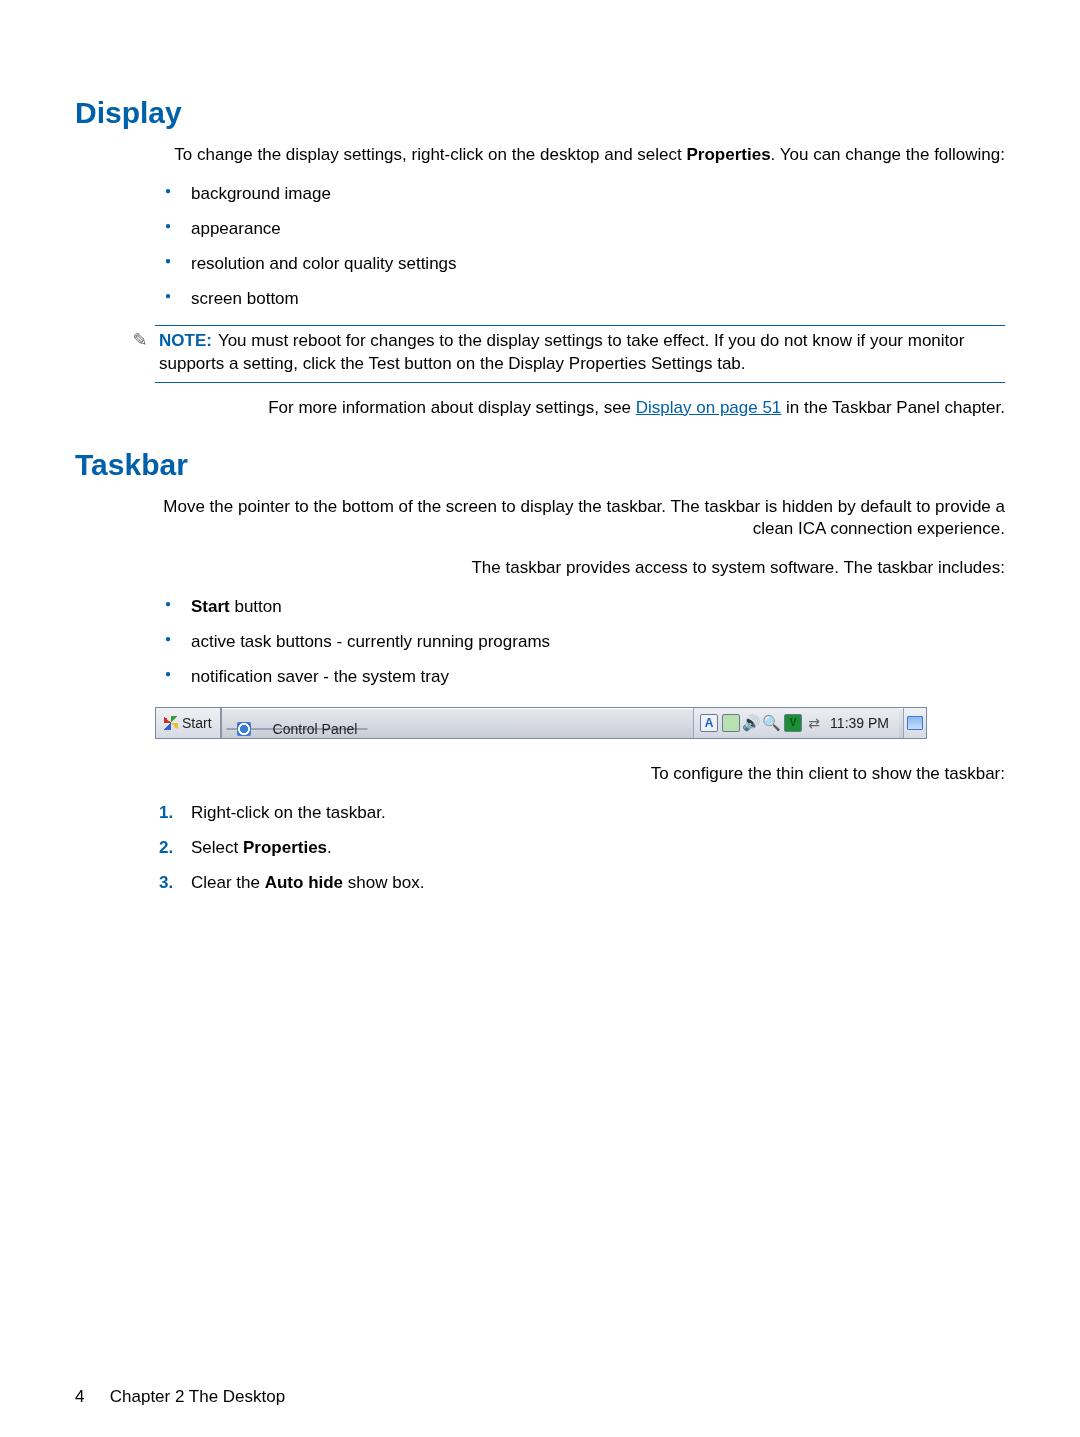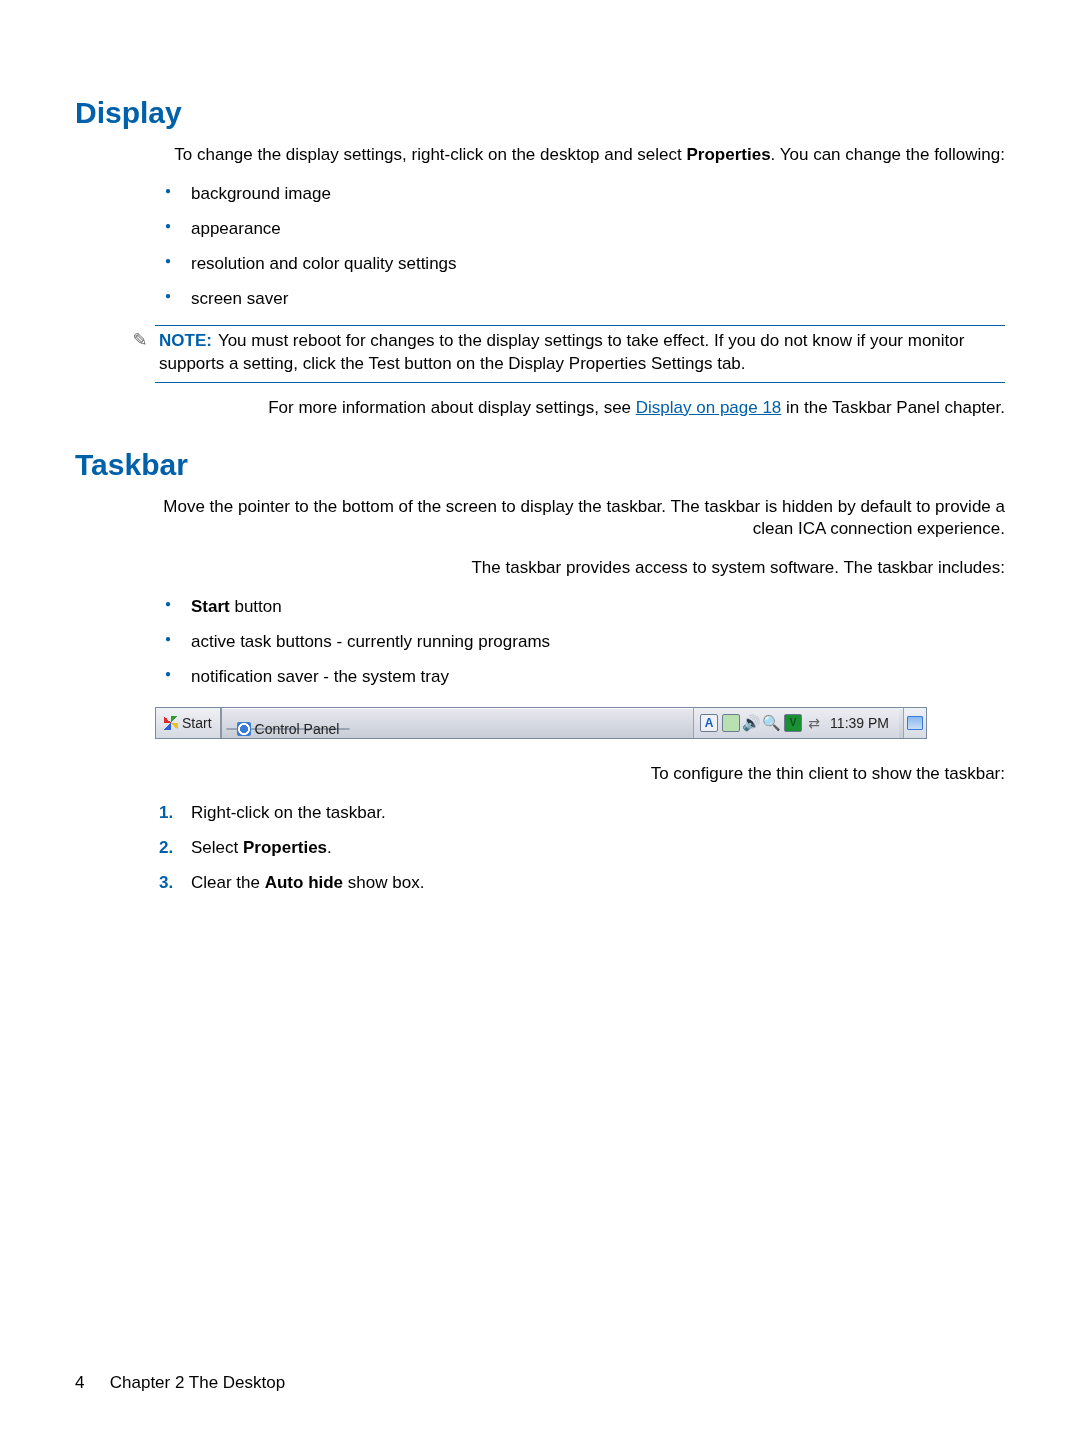--- a/index.html
+++ b/index.html
@@ -126,21 +126,21 @@
     display: inline-block;
     background:
       linear-gradient(45deg,#d62e2e 50%, transparent 50%) 0 0/7px 7px no-repeat,
       linear-gradient(135deg,#2e9e2e 50%, transparent 50%) 7px 0/7px 7px no-repeat,
       linear-gradient(-45deg,#2e5fd6 50%, transparent 50%) 0 7px/7px 7px no-repeat,
       linear-gradient(-135deg,#e8c22e 50%, transparent 50%) 7px 7px/7px 7px no-repeat;
   }
   .tb-task {
     display: flex;
     align-items: center;
-    gap: 4px;
+    gap: 22px;
     padding: 0 10px;
     margin: 20px 4px;
     background: linear-gradient(#f5f6f9,#e0e3eb);
     border: 1px solid #9aa4b4;
     border-radius: 2px;
   }
   .tb-task .cp-icon {
     width: 14px; height: 14px;
     background: radial-gradient(circle at 50% 50%, #3a7bd5 0 40%, #fff 42% 60%, #3a7bd5 62% 100%);
     border-radius: 2px;
@@ -180,50 +180,50 @@
     background: linear-gradient(#eef1f6,#d7dbe4);
   }
   .tb-desktop span {
     width: 14px; height: 12px;
     border: 1px solid #3a7bd5;
     background: linear-gradient(#8ab8ee,#c9ddf5);
     border-radius: 1px;
   }
   .footer {
     position: absolute;
-    bottom: 44px;
+    bottom: 30px;
     left: 75px;
     font-size: 17px;
   }
   .footer .pg { display:inline-block; width: 30px; }
 </style>
 </head>
 <body>
 
 <div class="page">
 
   <div class="section-heading">Display</div>
   <div class="body-block">
     <div class="para">
       <span>To change the display settings, right-click on the desktop and select </span><span class="bold">Properties</span><span>. You can change the following:</span>
     </div>
     <ul class="bullets">
       <li>background image</li>
       <li>appearance</li>
       <li>resolution and color quality settings</li>
-      <li>screen saver</li>
+      <li>screen bottom</li>
     </ul>
     <div class="note-box">
       <span class="note-icon">✎</span>
       <div class="note-text">
         <span class="note-label">NOTE:</span><span>You must reboot for changes to the display settings to take effect. If you do not know if your monitor supports a setting, click the Test button on the Display Properties Settings tab.</span>
       </div>
     </div>
     <div class="para">
-      <span>For more information about display settings, see </span><a href="#" class="link">Display on page 18</a><span> in the Taskbar Panel chapter.</span>
+      <span>For more information about display settings, see </span><a href="#" class="link">Display on page 51</a><span> in the Taskbar Panel chapter.</span>
     </div>
   </div>
 
   <div class="section-heading" style="margin-top:28px;">Taskbar</div>
   <div class="body-block">
     <div class="para">Move the pointer to the bottom of the screen to display the taskbar. The taskbar is hidden by default to provide a clean ICA connection experience.</div>
     <div class="para">The taskbar provides access to system software. The taskbar includes:</div>
     <ul class="bullets">
       <li><span class="bold">Start</span><span> button</span></li>
       <li><span>active task buttons - currently running programs</span></li>

